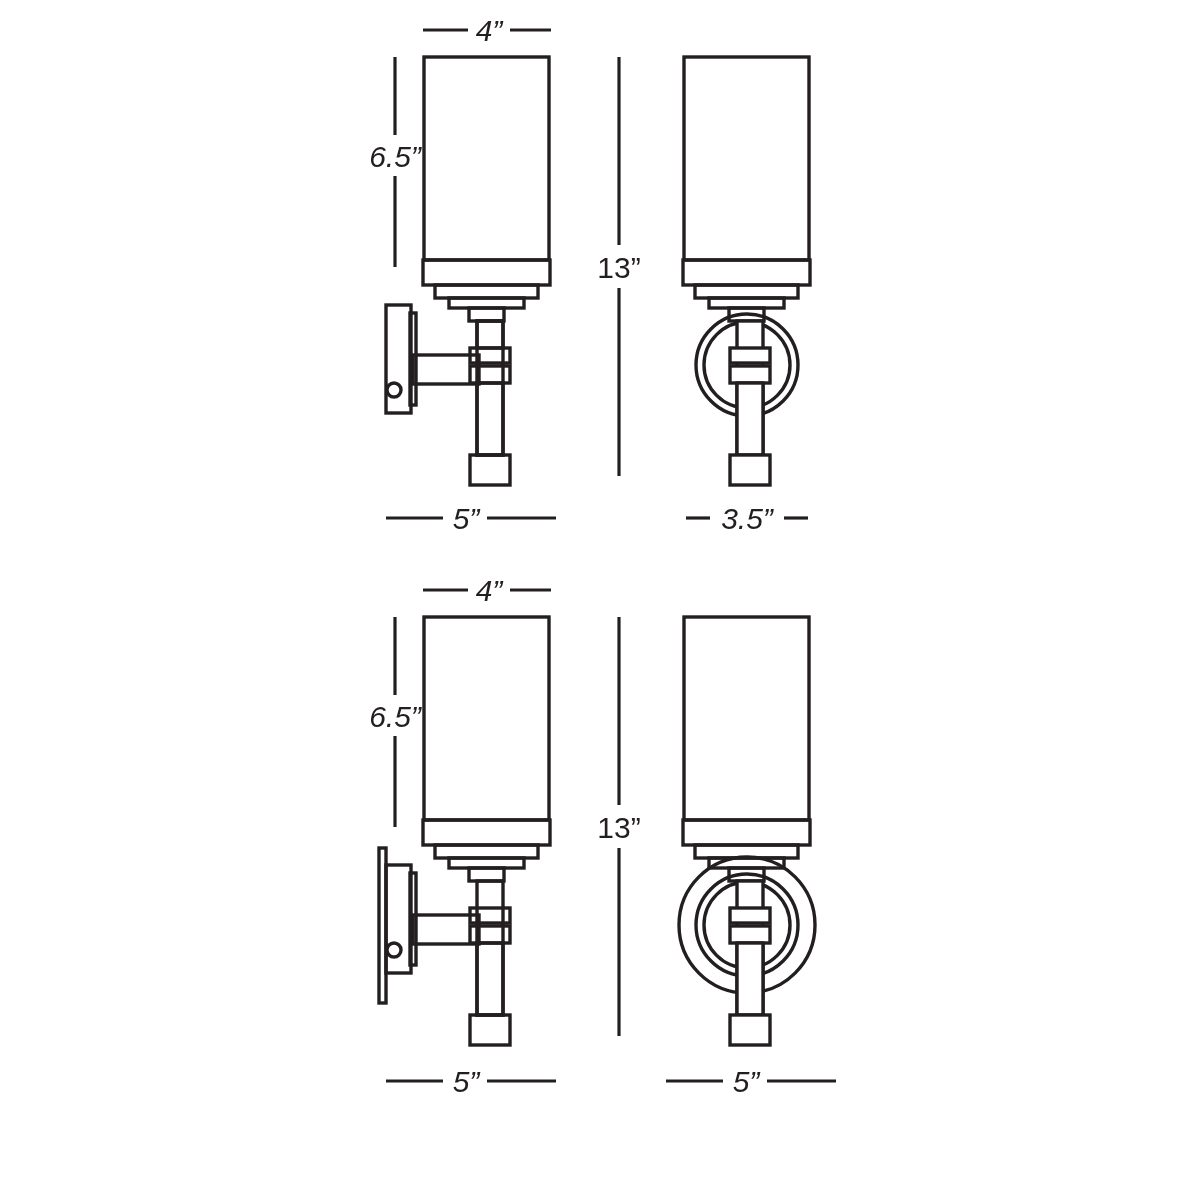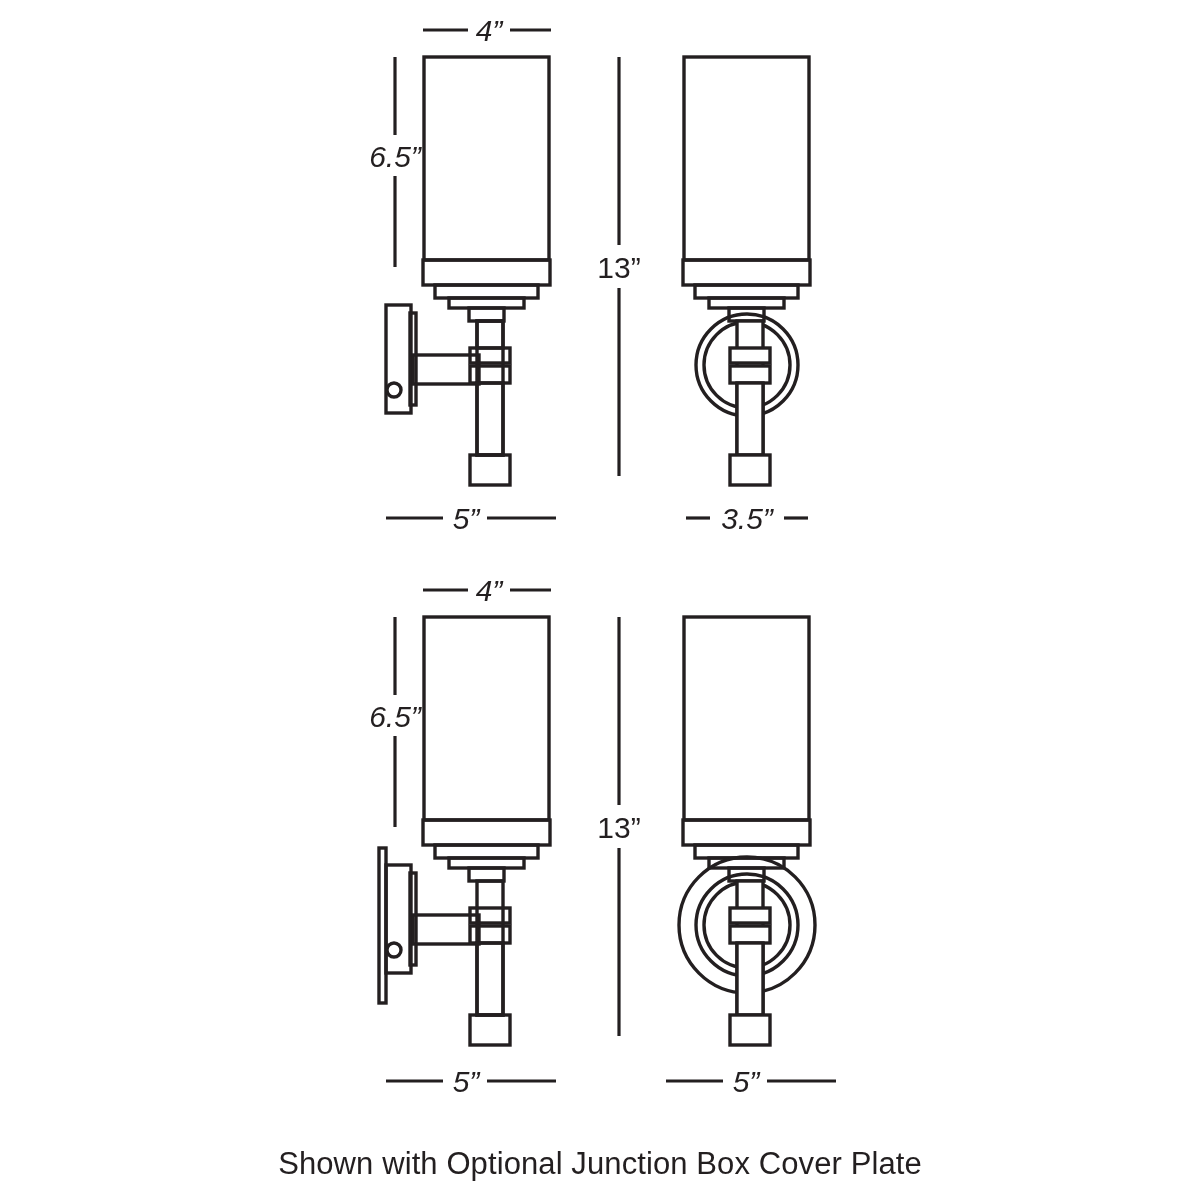--- a/index.html
+++ b/index.html
@@ -199,15 +199,14 @@
 
       <text class="dim-text vert" x="619" y="838" text-anchor="middle">13”</text>
 
       <text class="dim-text" x="466" y="1092" text-anchor="middle">5”</text>
 
       <text class="dim-text" x="746" y="1092" text-anchor="middle">5”</text>
     </g>
 
   </svg>
 
-  <div class="caption">Shown with Optional Junction Box Cover Plate</div>
 
 </div>
 
 </body></html>

